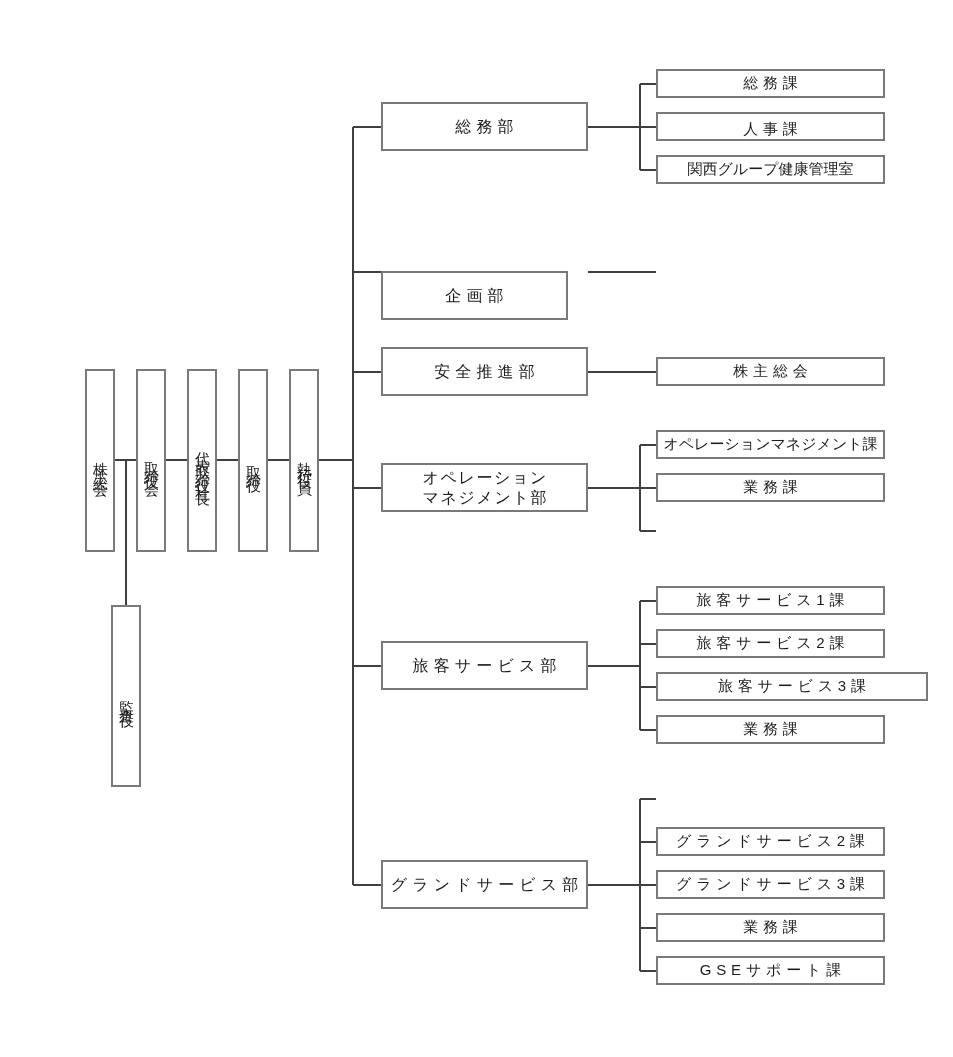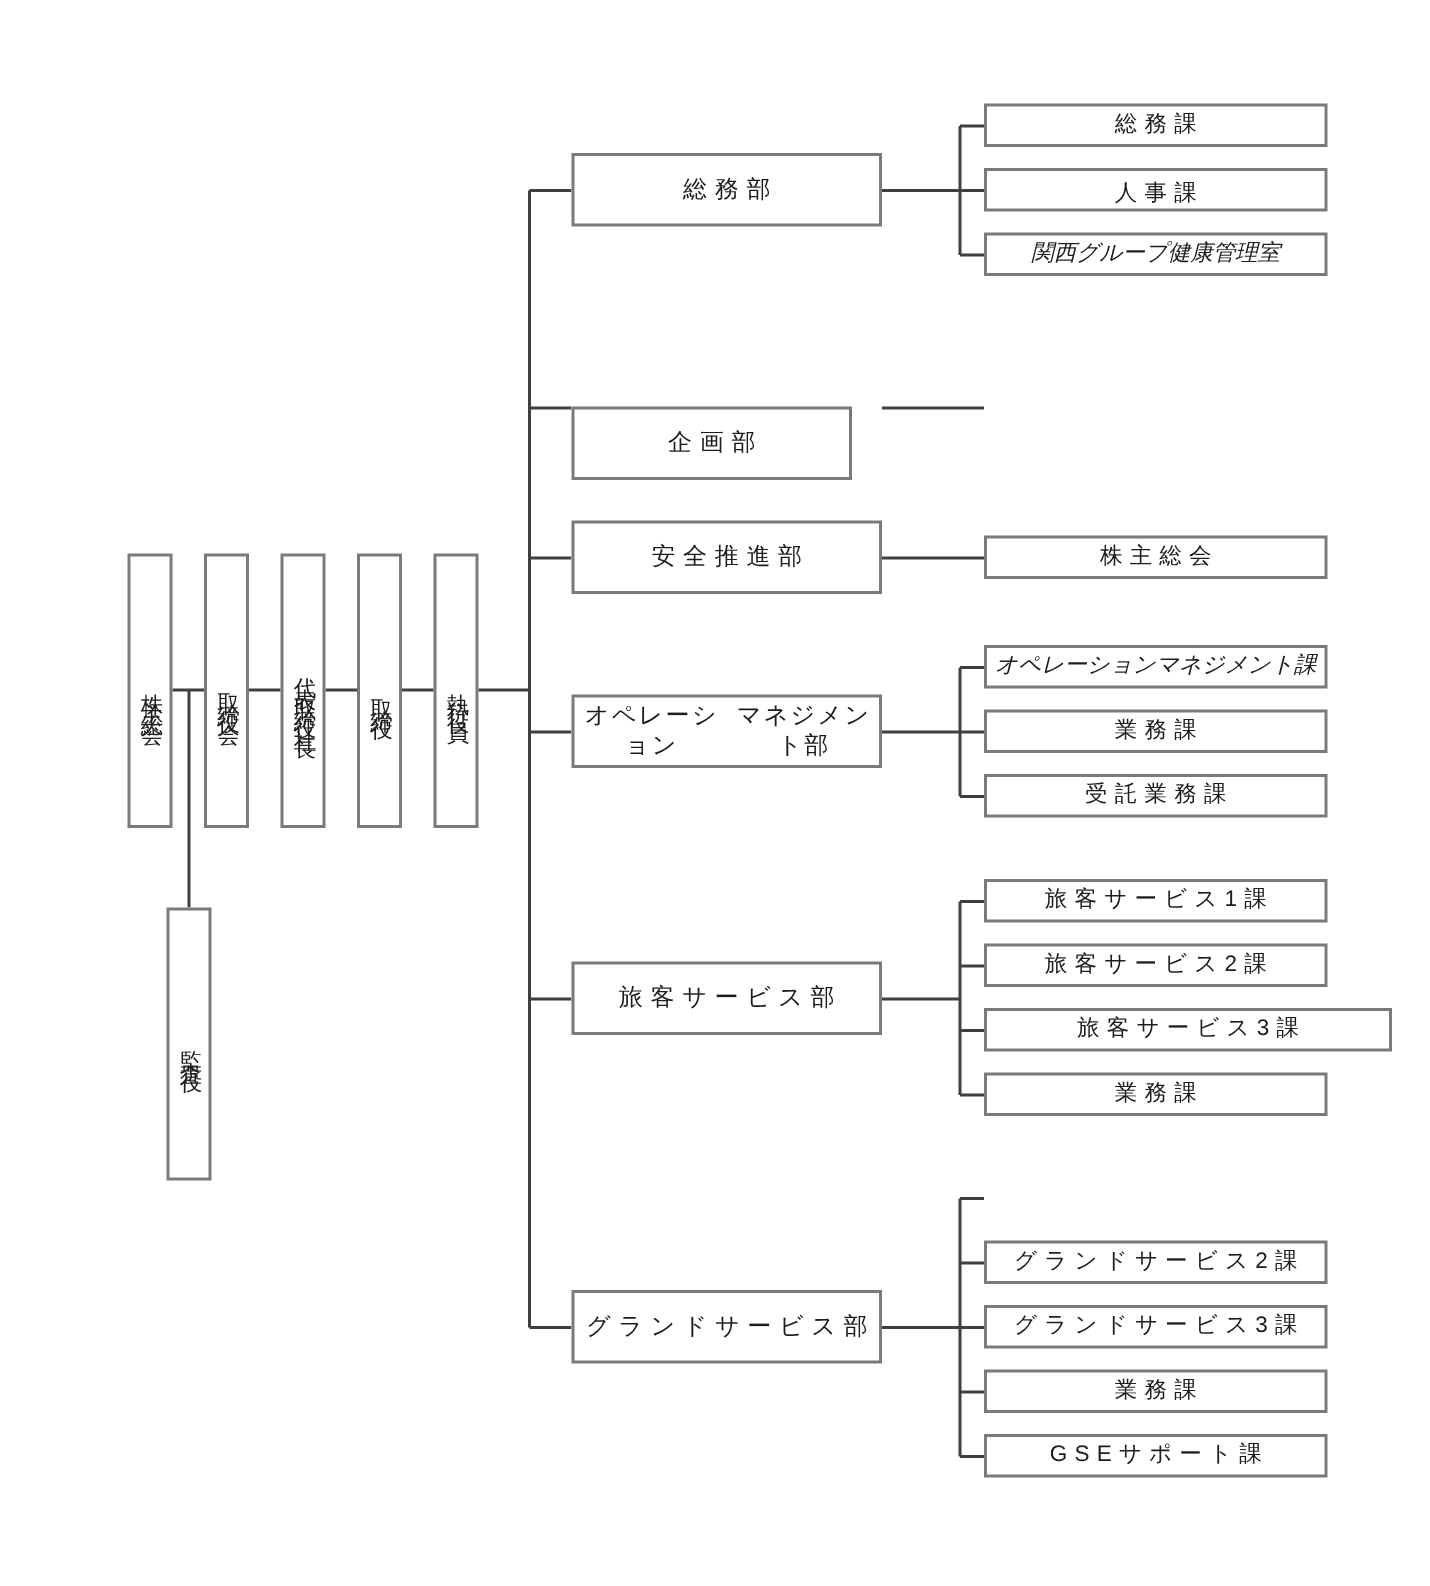--- a/index.html
+++ b/index.html
@@ -19,22 +19,22 @@
     text-align:center;line-height:1.25;
   }
   .dept{font-size:16px;}
   .child{font-size:15px;}
   .gov{
     writing-mode:vertical-rl;text-orientation:upright;
     font-size:15px;letter-spacing:.45em;padding-top:.45em;
   }
   .ls-md{letter-spacing:.32em;padding-left:.32em;}
   .ls-sm{letter-spacing:.1em;padding-left:.1em;}
-  .ls-0{letter-spacing:0;font-style:italic;}
-  .two-line{display:flex;flex-direction:row;align-items:center;justify-content:center;}
+  .ls-0{letter-spacing:0;}
+  .two-line{display:flex;flex-direction:column;align-items:center;justify-content:center;}
 </style>
 </head>
 <body>
 
 <div class="canvas">
     <div class="line" style="left: 95px; top: 459px; width: 258px; height: 2px;"></div>
     <div class="line" style="left: 125px; top: 460px; width: 2px; height: 145px;"></div>
     <div class="line" style="left: 352px; top: 127px; width: 2px; height: 758px;"></div>
     <div class="line" style="left: 353px; top: 126px; width: 28px; height: 2px;"></div>
     <div class="line" style="left: 588px; top: 126px; width: 52px; height: 2px;"></div>
@@ -111,23 +111,20 @@
         <div class="ls-sm">オペレーション</div>
         <div class="ls-sm">マネジメント部</div>
       </div>
     </div>
     <div class="box child" style="left: 656px; top: 430px; width: 229px; height: 29px;">
       <span class="ls-0">オペレーションマネジメント課</span>
     </div>
     <div class="box child" style="left: 656px; top: 473px; width: 229px; height: 29px;">
       <span class="ls-md">業務課</span>
     </div>
-    <div class="box child" style="left: 656px; top: 516px; width: 229px; height: 29px;">
-      <span class="ls-md">受託業務課</span>
-    </div>
     <div class="box dept" style="left: 381px; top: 641px; width: 207px; height: 49px;">
       <span class="ls-md">旅客サービス部</span>
     </div>
     <div class="box child" style="left: 656px; top: 586px; width: 229px; height: 29px;">
       <span class="ls-md">旅客サービス1課</span>
     </div>
     <div class="box child" style="left: 656px; top: 629px; width: 229px; height: 29px;">
       <span class="ls-md">旅客サービス2課</span>
     </div>
     <div class="box child" style="left: 656px; top: 672px; width: 272px; height: 29px;">

